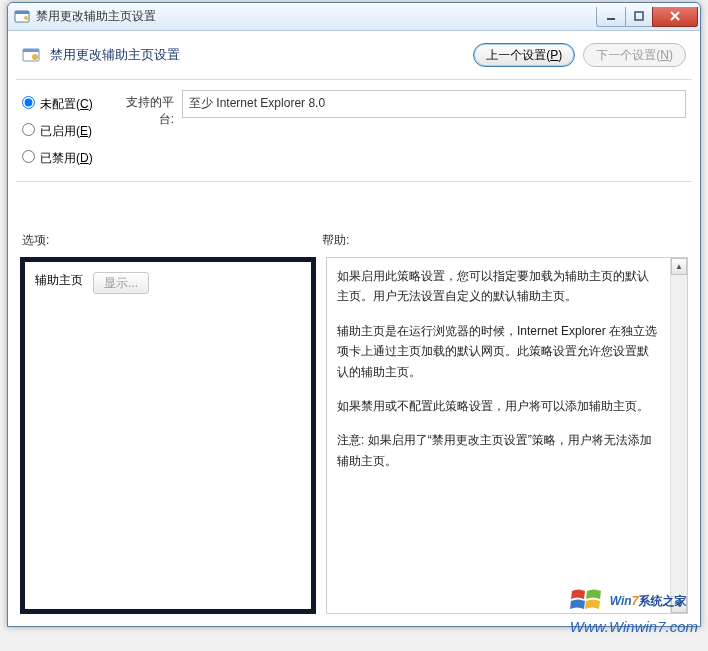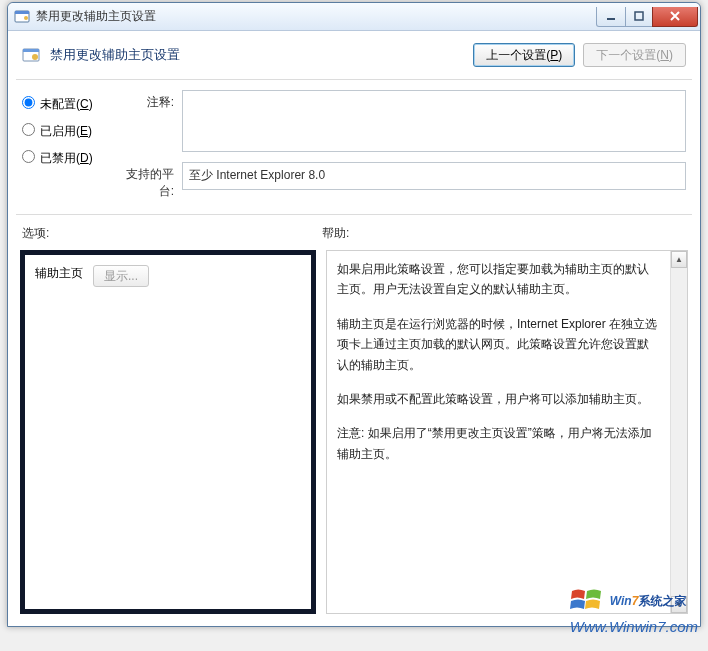--- a/index.html
+++ b/index.html
@@ -77,21 +77,21 @@
   display: inline-flex; align-items:center; justify-content:center;
 }
 .header-title { font-size: 13px; color: #1a3a6e; }
 .nav-btns { margin-left: auto; display: flex; gap: 8px; }
 .nav-btn {
   min-width: 100px;
   height: 24px;
   padding: 0 12px;
   border: 1px solid #8a8a8a;
   background: linear-gradient(#fefefe,#e6e6e6);
-  border-radius: 3px;
+  border-radius: 12px;
   font-size: 12px;
   display: flex; align-items:center; justify-content:center;
 }
 .nav-btn.active { border-color: #3c7fb1; box-shadow: 0 0 0 1px #a6d1ee inset; }
 .nav-btn.disabled { color: #9a9a9a; border-color: #bfbfbf; background: #f4f4f4; }
 .nav-btn u { text-decoration: underline; }
 .divider { height: 1px; background: #dcdcdc; margin: 4px 8px; }
 .top-section {
   display: flex;
   padding: 6px 14px 10px 14px;
@@ -117,20 +117,21 @@
   border:1px solid #c0c8d0;
   background:#fff;
   padding:4px 6px;
   color:#333;
   overflow:auto;
 }
 .section-labels {
   display:flex;
   padding: 6px 14px 4px 14px;
   color:#333;
+  margin-top:40px;
 }
 .section-labels .left { width:300px; }
 .lower {
   flex:1;
   display:flex;
   gap:10px;
   padding: 4px 12px 12px 12px;
   min-height:0;
 }
 .opt-panel {
@@ -253,24 +254,20 @@
           <input type="radio" name="state" style="">
           <span><span>已启用(</span><u>E</u><span>)</span></span>
         </label>
         <label class="radio-item">
           <input type="radio" name="state" style="">
           <span><span>已禁用(</span><u>D</u><span>)</span></span>
         </label>
       </div>
       <div class="form-col">
         <div class="form-row">
-          <span class="lbl">注释:</span>
-          <textarea class="comment-box" style=""></textarea>
-        </div>
-        <div class="form-row">
           <span class="lbl">支持的平台:</span>
           <div class="platform-box">
             <span>至少 Internet Explorer 8.0</span>
           </div>
         </div>
       </div>
     </div>
 
     <div class="divider"></div>
 

